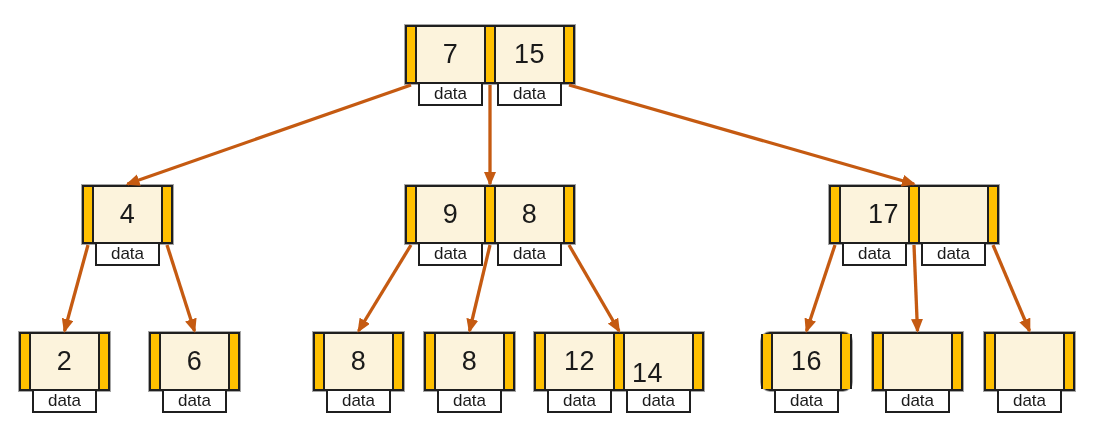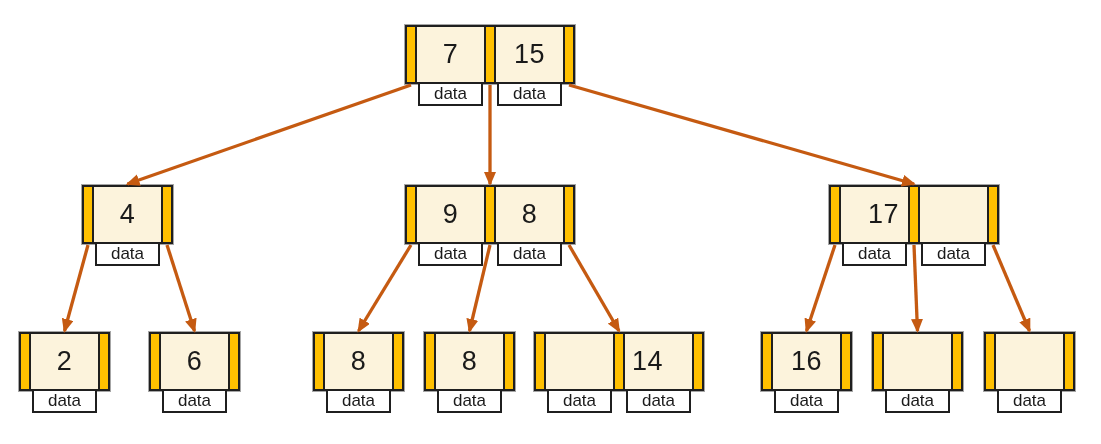--- a/index.html
+++ b/index.html
@@ -161,33 +161,36 @@
       <div class="cell" style="left: 12px; width: 67px;">
         <span>8</span>
       </div>
       <div class="databox" style="left: 13px;">
         <span>data</span>
       </div>
       <div class="bar" style="left: 79px;"></div>
     </div>
     <div class="node" style="left: 534px; top: 332px; width: 170px;">
       <div class="bar" style="left: 0px;"></div>
-      <div class="databox" style="left: 13px;">
-        <span>data</span>
-      </div>
-      <div class="bar" style="left: 79px;"></div>
-      <div class="cell" style="left: 91px; width: 45px;">
+      <div class="cell" style="left: 12px; width: 67px;">
+        <span>12</span>
+      </div>
+      <div class="databox" style="left: 13px;">
+        <span>data</span>
+      </div>
+      <div class="bar" style="left: 79px;"></div>
+      <div class="cell" style="left: 91px; width: 45px; align-items: flex-end;">
         <span>14</span>
       </div>
       <div class="databox" style="left: 92px;">
         <span>data</span>
       </div>
       <div class="bar" style="left: 158px;"></div>
     </div>
-    <div class="node" style="left: 761px; top: 332px; width: 91px;">
+    <div class="node" style="left: 761px; top: 332px; width: 91px; border-radius: 9px;">
       <div class="bar" style="left: 0px;"></div>
       <div class="cell" style="left: 12px; width: 67px;">
         <span>16</span>
       </div>
       <div class="databox" style="left: 13px;">
         <span>data</span>
       </div>
       <div class="bar" style="left: 79px;"></div>
     </div>
     <div class="node" style="left: 872px; top: 332px; width: 91px;">

